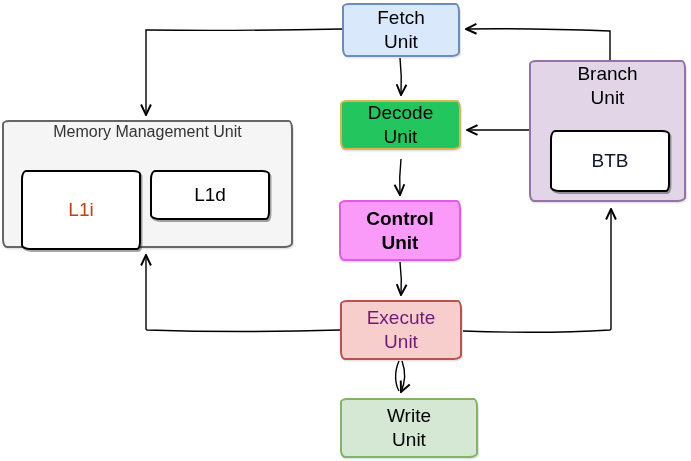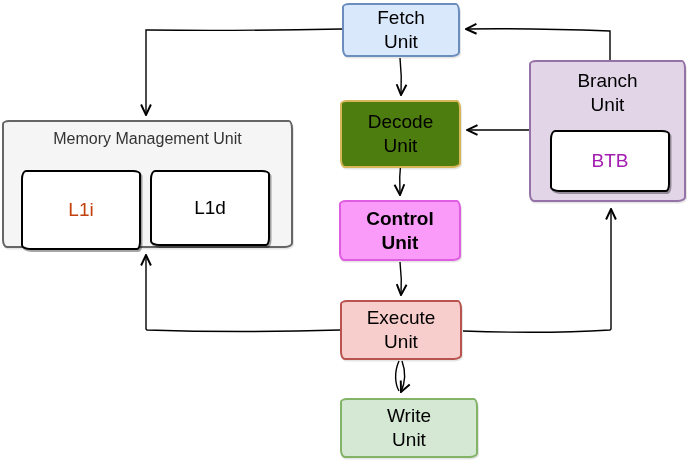--- a/index.html
+++ b/index.html
@@ -22,21 +22,20 @@
     font-size:19px;line-height:1.25;
     color:#000;
     white-space:pre-line;
     box-shadow:1px 1.5px 0 rgba(0,0,0,0.10);
   }
   .container-node{
     align-items:flex-start;
   }
   .container-label{
     width:100%;
-    padding-top:7px;
     text-align:center;
     white-space:pre-line;
   }
   .mmu-label{font-size:16px;}
   .inner-node{
     box-shadow:1.5px 2px 0 rgba(0,0,0,0.35);
     border-radius:5px 8px 4px 9px / 9px 4px 8px 5px;
   }
 </style>
 </head>
@@ -61,45 +60,45 @@
     <path d="M463,331 Q545,334 610,330 L611,329 611,209" marker-end="url(#arrow)"></path>
     <path d="M340,330 Q240,333 147,330 L146,329 146,255" marker-end="url(#arrow)"></path>
   </svg>
 
   <div class="node container-node" style="left: 2px; top: 120px; width: 291px; height: 128px; background-color: rgb(245, 245, 245); border-color: rgb(102, 102, 102); color: rgb(51, 51, 51);">
     <div class="container-label mmu-label">Memory Management Unit</div>
   </div>
   <div class="node inner-node" style="left: 21px; top: 170px; width: 120px; height: 80px; background-color: rgb(255, 255, 255); border-color: rgb(0, 0, 0); color: #c2410c;">
     <span>L1i</span>
   </div>
-  <div class="node inner-node" style="left: 150px; top: 170px; width: 120px; height: 76px; background-color: rgb(255, 255, 255); border-color: rgb(0, 0, 0); color: rgb(0, 0, 0);">
+  <div class="node inner-node" style="left: 150px; top: 170px; width: 120px; height: 50px; background-color: rgb(255, 255, 255); border-color: rgb(0, 0, 0); color: rgb(0, 0, 0);">
     <span>L1d</span>
   </div>
 
   <div class="node container-node" style="left: 529px; top: 60px; width: 157px; height: 142px; background-color: rgb(225, 213, 231); border-color: rgb(150, 115, 166); color: rgb(0, 0, 0);">
     <div class="container-label">Branch
 Unit</div>
   </div>
-  <div class="node inner-node" style="left: 550px; top: 130px; width: 120px; height: 62px; background-color: rgb(255, 255, 255); border-color: rgb(0, 0, 0); color: #a21caf;">
+  <div class="node inner-node" style="left: 550px; top: 130px; width: 120px; height: 62px; background-color: rgb(255, 255, 255); border-color: rgb(0, 0, 0); color: #0f172a;">
     <span>BTB</span>
   </div>
 
   <div class="node" style="left: 342px; top: 3px; width: 118px; height: 54px; background-color: rgb(218, 232, 252); border-color: rgb(108, 142, 191); color: rgb(0, 0, 0);">
     <span>Fetch
 Unit</span>
   </div>
-  <div class="node" style="left: 340px; top: 100px; width: 121px; height: 68px; background-color: #4d7c0f; border-color: rgb(214, 182, 86); color: rgb(0, 0, 0);">
+  <div class="node" style="left: 340px; top: 100px; width: 121px; height: 50px; background-color: #22c55e; border-color: rgb(214, 182, 86); color: rgb(0, 0, 0);">
     <span>Decode
 Unit</span>
   </div>
   <div class="node" style="left: 339px; top: 200px; width: 122px; height: 61px; background-color: rgb(250, 155, 250); border-color: rgb(224, 92, 224); color: rgb(0, 0, 0); font-weight: bold;">
     <span>Control
 Unit</span>
   </div>
-  <div class="node" style="left: 340px; top: 300px; width: 122px; height: 60px; background-color: rgb(248, 206, 204); border-color: rgb(184, 84, 80); color: #000000;">
+  <div class="node" style="left: 340px; top: 300px; width: 122px; height: 60px; background-color: rgb(248, 206, 204); border-color: rgb(184, 84, 80); color: #701a75;">
     <span>Execute
 Unit</span>
   </div>
   <div class="node" style="left: 340px; top: 398px; width: 138px; height: 60px; background-color: rgb(213, 232, 212); border-color: rgb(130, 179, 102); color: rgb(0, 0, 0);">
     <span>Write
 Unit</span>
   </div>
 
 </div>
 

